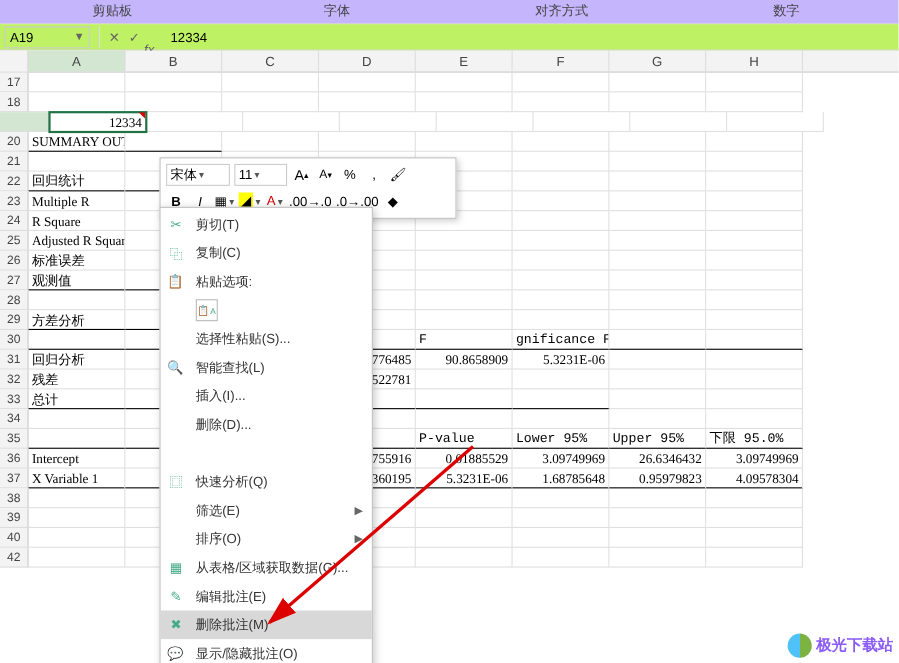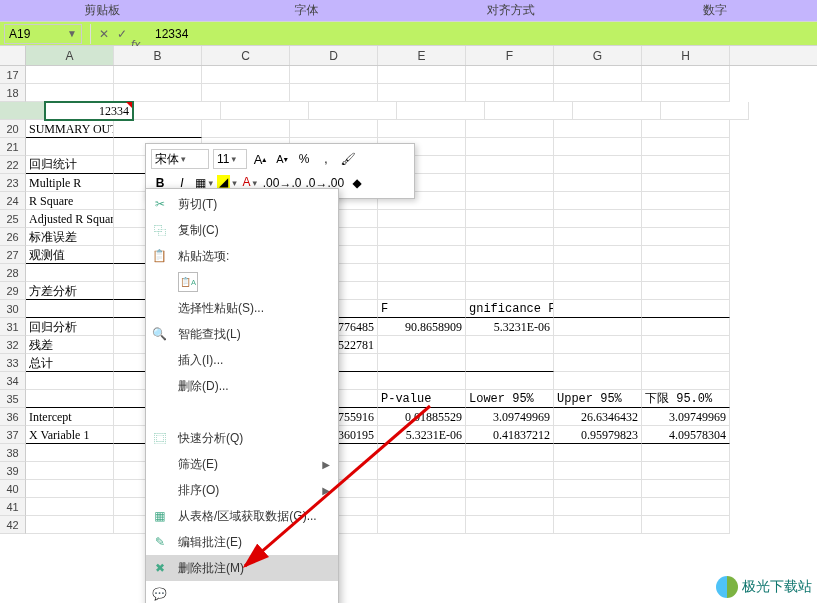--- a/index.html
+++ b/index.html
@@ -32,21 +32,21 @@
 .mini-sel { border: 1px solid #ccc; height: 20px; display: flex; align-items: center; padding: 0 3px; }
 .mini-dd { font-size: 9px; color: #555; margin-left: 2px; }
 .mini-btn { min-width: 18px; height: 20px; display: flex; align-items: center; justify-content: center; }
 .context-menu { position: absolute; left: 145px; top: 142px; width: 194px; background: #fff; border: 1px solid #c0c0c0; box-shadow: 2px 2px 8px rgba(0,0,0,0.25); font-size: 12px; padding: 2px 0; }
 .menu-item { display: flex; align-items: center; height: 26px; padding: 0 8px 0 4px; gap: 8px; color: #333; }
 .menu-item.highlight { background: #d8d8d8; }
 .menu-icon { width: 20px; height: 20px; display: flex; align-items: center; justify-content: center; color: #4a8; }
 .menu-label { flex: 1; }
 .menu-arrow { color: #666; font-size: 10px; }
 .arrow-svg { position: absolute; left: 235px; top: 355px; pointer-events: none; }
-.watermark { position: absolute; right: 5px; bottom: 5px; display: flex; align-items: center; gap: 4px; font-size: 14px; color: #0f766e; font-weight: normal; }
+.watermark { position: absolute; right: 5px; bottom: 5px; display: flex; align-items: center; gap: 4px; font-size: 14px; color: #8b5cf6; font-weight: bold; }
 .wm-logo { width: 22px; height: 22px; border-radius: 50%; background: conic-gradient(#7cb342 0 180deg, #4fc3f7 180deg 360deg); position: relative; }
 </style>
 </head>
 <body>
 
 <div class="ribbon-tabs">
   <div>剪贴板</div>
   <div>字体</div>
   <div>对齐方式</div>
   <div>数字</div>
@@ -297,21 +297,21 @@
         <div class="cell right">26.6346432</div>
         <div class="cell right">3.09749969</div>
       </div>
       <div class="row">
         <div class="row-h">37</div>
         <div class="cell bb">X Variable 1</div>
         <div class="cell bb"></div>
         <div class="cell"></div>
         <div class="cell bb right">9.532360195</div>
         <div class="cell bb right">5.3231E-06</div>
-        <div class="cell bb right">0.41837212</div>
+        <div class="cell bb right">1.68785648</div>
         <div class="cell bb right">0.95979823</div>
         <div class="cell bb right">4.09578304</div>
       </div>
       <div class="row">
         <div class="row-h">38</div>
         <div class="cell"></div>
         <div class="cell"></div>
         <div class="cell"></div>
         <div class="cell"></div>
         <div class="cell"></div>
@@ -325,31 +325,20 @@
         <div class="cell"></div>
         <div class="cell"></div>
         <div class="cell"></div>
         <div class="cell"></div>
         <div class="cell"></div>
         <div class="cell"></div>
         <div class="cell"></div>
       </div>
       <div class="row">
         <div class="row-h">40</div>
-        <div class="cell"></div>
-        <div class="cell"></div>
-        <div class="cell"></div>
-        <div class="cell"></div>
-        <div class="cell"></div>
-        <div class="cell"></div>
-        <div class="cell"></div>
-        <div class="cell"></div>
-      </div>
-      <div class="row">
-        <div class="row-h">41</div>
         <div class="cell"></div>
         <div class="cell"></div>
         <div class="cell"></div>
         <div class="cell"></div>
         <div class="cell"></div>
         <div class="cell"></div>
         <div class="cell"></div>
         <div class="cell"></div>
       </div>
       <div class="row">
@@ -364,21 +353,21 @@
         <div class="cell"></div>
       </div>
     </div>
 
   <div class="mini-toolbar">
     <div class="mini-row">
       <div class="mini-sel" style="width:58px">
           <span>宋体</span>
           <span class="mini-dd">▾</span>
         </div>
-      <div class="mini-sel" style="width:34px">
+      <div class="mini-sel" style="width:48px">
           <span>11</span>
           <span class="mini-dd">▾</span>
         </div>
       <div class="mini-btn" style="font-size:13px">A<sup style="font-size:8px">▴</sup></div>
       <div class="mini-btn" style="font-size:11px">A<sup style="font-size:8px">▾</sup></div>
       <div class="mini-btn">%</div>
       <div class="mini-btn">,</div>
       <div class="mini-btn">🖌</div>
     </div>
     <div class="mini-row">
@@ -460,20 +449,21 @@
     <div class="menu-item">
         <span class="menu-icon">✎</span>
         <span class="menu-label">编辑批注(E)</span>
       </div>
     <div class="menu-item highlight">
         <span class="menu-icon">✖</span>
         <span class="menu-label">删除批注(M)</span>
       </div>
     <div class="menu-item">
         <span class="menu-icon">💬</span>
+        <span class="menu-label">显示/隐藏批注(O)</span>
       </div>
 
   </div>
 
   <svg class="arrow-svg" width="200" height="180">
     <defs>
         <marker id="ah" markerWidth="10" markerHeight="10" refX="8" refY="3" orient="auto">
           <path d="M0,0 L9,3 L0,6 Z" fill="#d00"></path>
         </marker>
       </defs>

